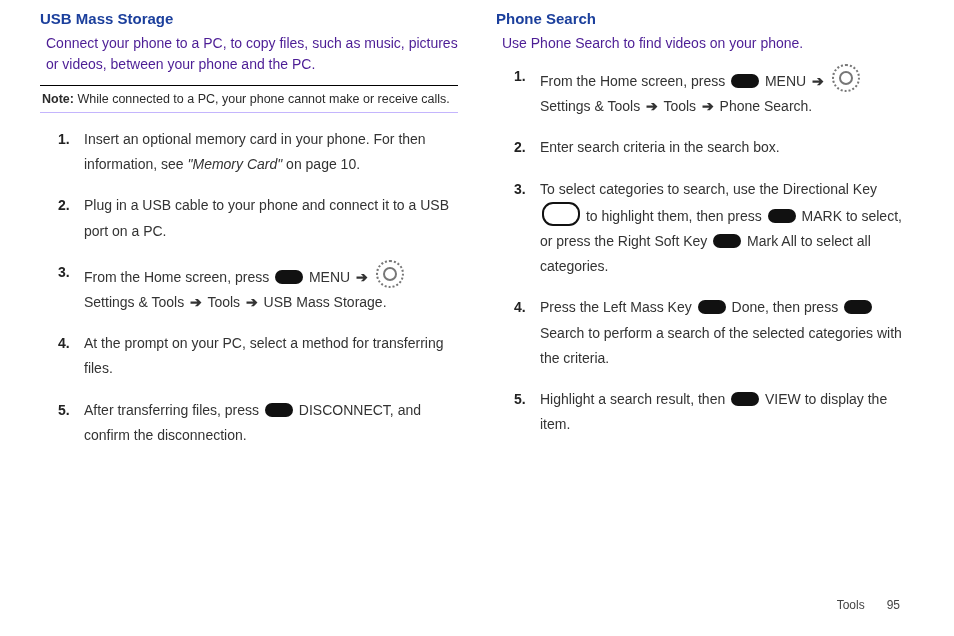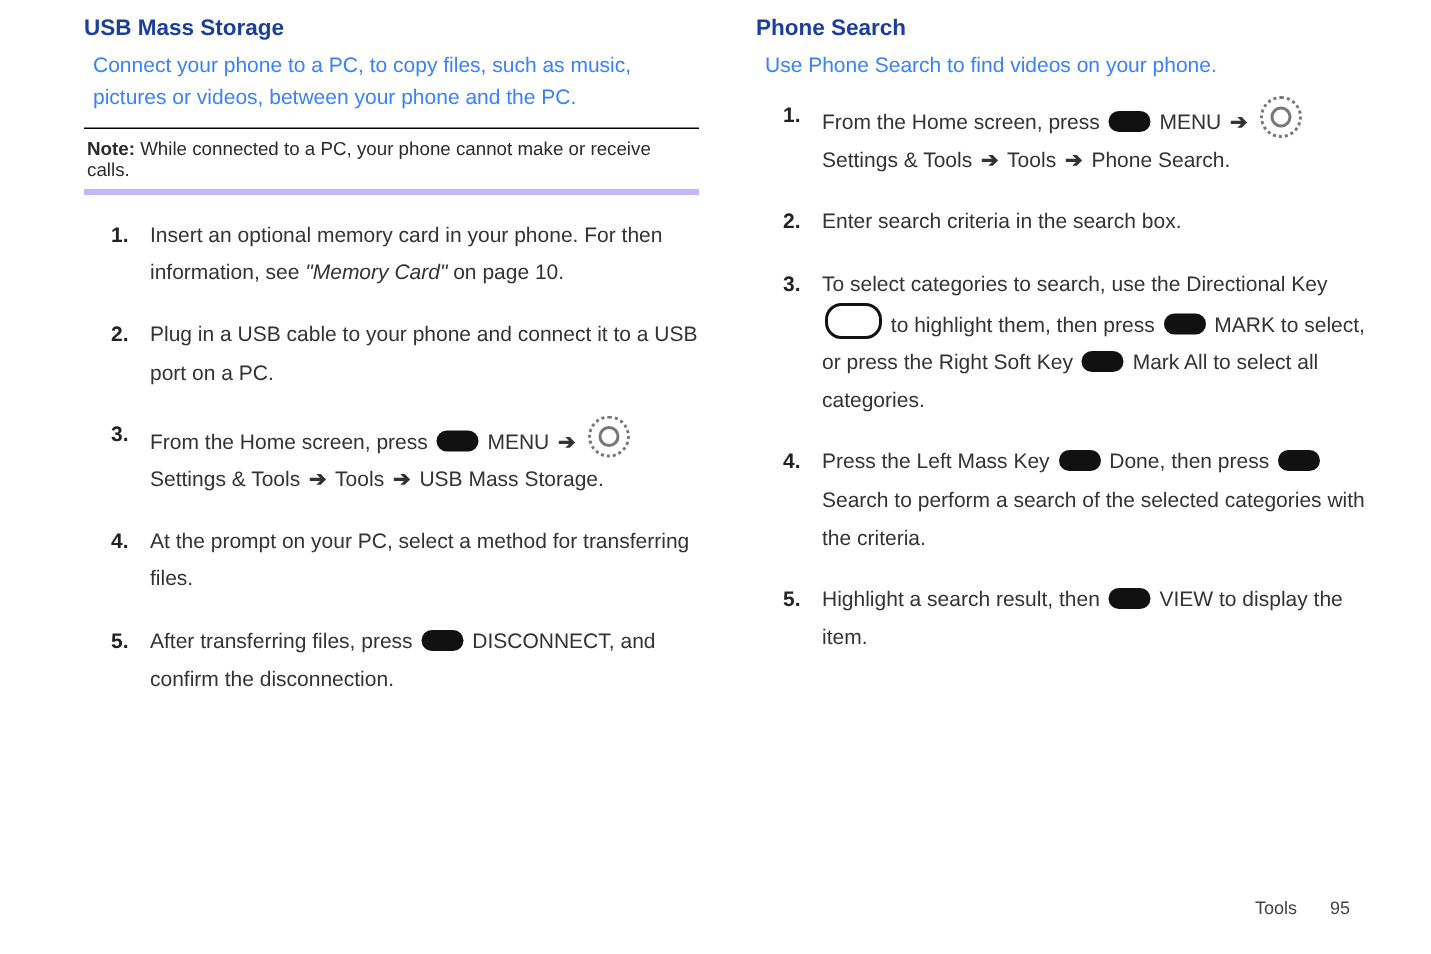--- a/index.html
+++ b/index.html
@@ -7,42 +7,42 @@
     padding: 0;
     width: 954px;
     height: 636px;
     font-family: Arial, Helvetica, sans-serif;
     background: #fff;
     color: #2b2b2b;
     position: relative;
   }
   .page {
     display: flex;
-    padding: 10px 40px 0 56px;
+    padding: 10px 40px 0 40px;
     gap: 38px;
   }
   .col {
     width: 420px;
   }
   h2.section {
     color: #1b3f9c;
     font-weight: bold;
     font-size: 15px;
     margin: 0 0 6px 0;
     font-family: Arial, Helvetica, sans-serif;
   }
   .intro {
     font-size: 14px;
     line-height: 1.5;
     margin: 0 0 10px 6px;
-    color: #3b82f6;
+    color: #4c1d95;
   }
   .note-box {
     border-top: 1px solid #000;
-    border-bottom: 4px solid #c4b5fd;
+    border-bottom: 1px solid #c4b5fd;
     padding: 6px 2px;
     font-size: 12.5px;
     margin: 0 0 14px 0;
   }
   .note-box b { font-weight: bold; }
   ol.steps {
     list-style: none;
     padding: 0 0 0 18px;
     margin: 0;
     counter-reset: step;

